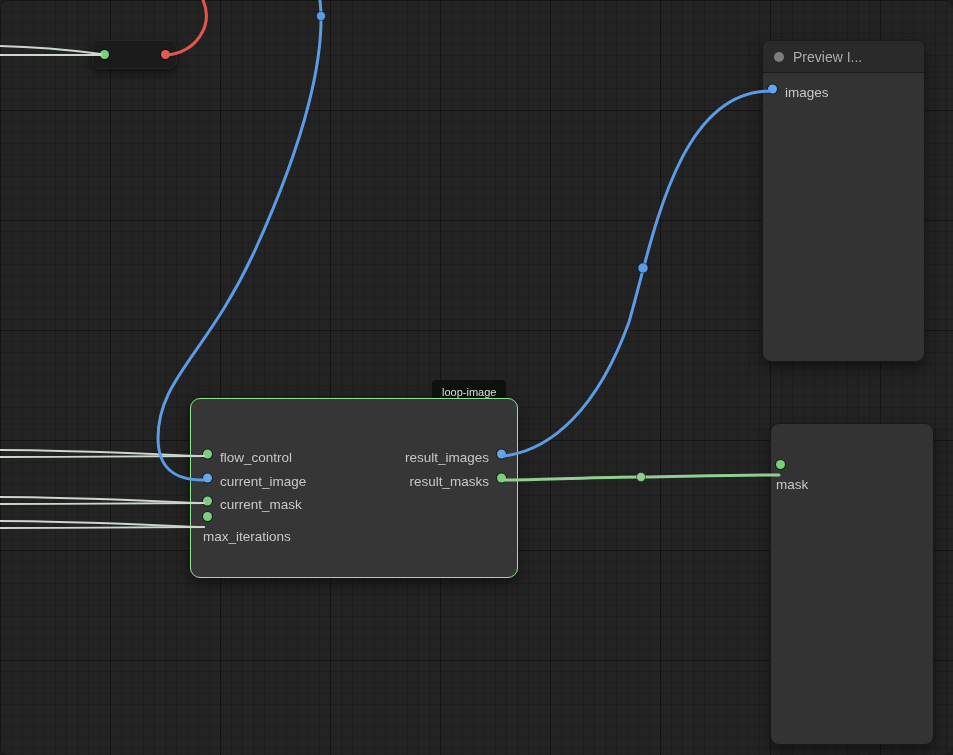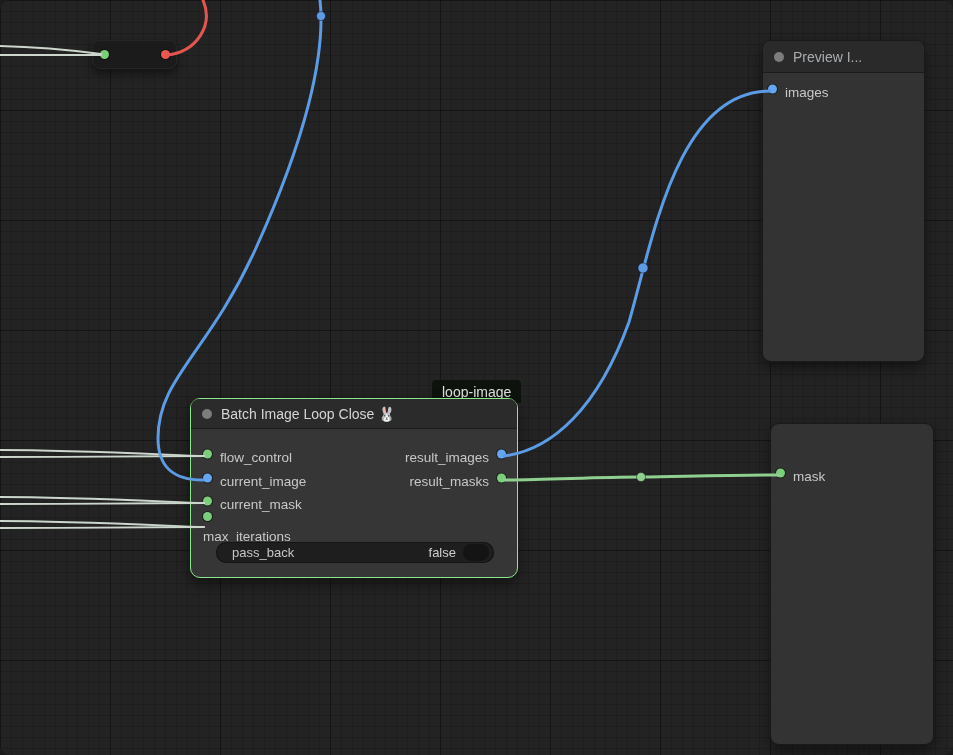--- a/index.html
+++ b/index.html
@@ -75,21 +75,21 @@
     position: absolute; left: 92px; top: 40px; width: 85px; height: 29px;
     background: #1b1b1b; border: 1px solid #262626; border-radius: 8px;
     box-shadow: 0 4px 9px rgba(0,0,0,0.5);
     display: flex; align-items: center; justify-content: space-between;
     padding: 0 6px 0 7px;
   }
 
   
   .node-tag {
     position: absolute; left: 432px; top: 380px; height: 23px;
-    background: #0d120d; color: #dfe3df; font-size: 14px;
+    background: #0d120d; color: #dfe3df; font-size: 11px;
     display: flex; align-items: center; padding: 0 10px;
     border-radius: 4px 4px 0 0;
   }
 
   .links { position: absolute; left: 0; top: 0; pointer-events: none; }
 </style>
 </head>
 <body>
 
 <div class="canvas">
@@ -104,33 +104,29 @@
       <span class="title-dot"></span>
       <span class="title-text">Preview I...</span>
     </div>
     <div class="slot" style="left:5px; top:51px;">
       <span class="port" style="background-color: rgb(100, 167, 240);"></span>
       <span>images</span>
     </div>
   </div>
 
   <div class="node" id="mask-node">
-    <div class="slot" style="left:5px; top:52px;">
+    <div class="slot" style="left:5px; top:52px;flex-direction:column;">
       <span class="port" style="background-color: rgb(123, 207, 123);"></span>
       <span>mask</span>
     </div>
   </div>
 
   <div class="node-tag">loop-image</div>
 
   <div class="node" id="loop-node">
-    <div class="titlebar">
-      <span class="title-dot"></span>
-      <span class="title-text">Batch Image Loop Close 🐰</span>
-    </div>
 
     <div class="slot" style="left:12px; top:58px;">
       <span class="port" style="background-color: rgb(123, 207, 123);"></span>
       <span>flow_control</span>
     </div>
     <div class="slot" style="left:12px; top:82px;">
       <span class="port" style="background-color: rgb(100, 167, 240);"></span>
       <span>current_image</span>
     </div>
     <div class="slot" style="left:12px; top:105px;">
@@ -144,25 +140,20 @@
 
     <div class="slot output" style="right:11px; top:58px;">
       <span class="port" style="background-color: rgb(100, 167, 240);"></span>
       <span>result_images</span>
     </div>
     <div class="slot output" style="right:11px; top:82px;">
       <span class="port" style="background-color: rgb(123, 207, 123);"></span>
       <span>result_masks</span>
     </div>
 
-    <div class="widget-row">
-      <span class="widget-name">pass_back</span>
-      <span class="widget-value">false</span>
-      <span class="widget-knob"></span>
-    </div>
   </div>
 
   <svg class="links" width="953" height="755" viewBox="0 0 953 755">
     <g fill="none" stroke-linecap="round">
 
       <path d="M0,46 C45,47 78,51 101,54" stroke-width="1.8" stroke="#ccd6cc"></path>
       <path d="M0,55 C45,55 78,55 101,55" stroke-width="1.8" stroke="#ccd6cc"></path>
 
       <path d="M0,450 C70,450 150,454 204,456" stroke-width="1.8" stroke="#ccd6cc"></path>
       <path d="M0,457 C70,457 150,456 204,456" stroke-width="1.8" stroke="#ccd6cc"></path>

